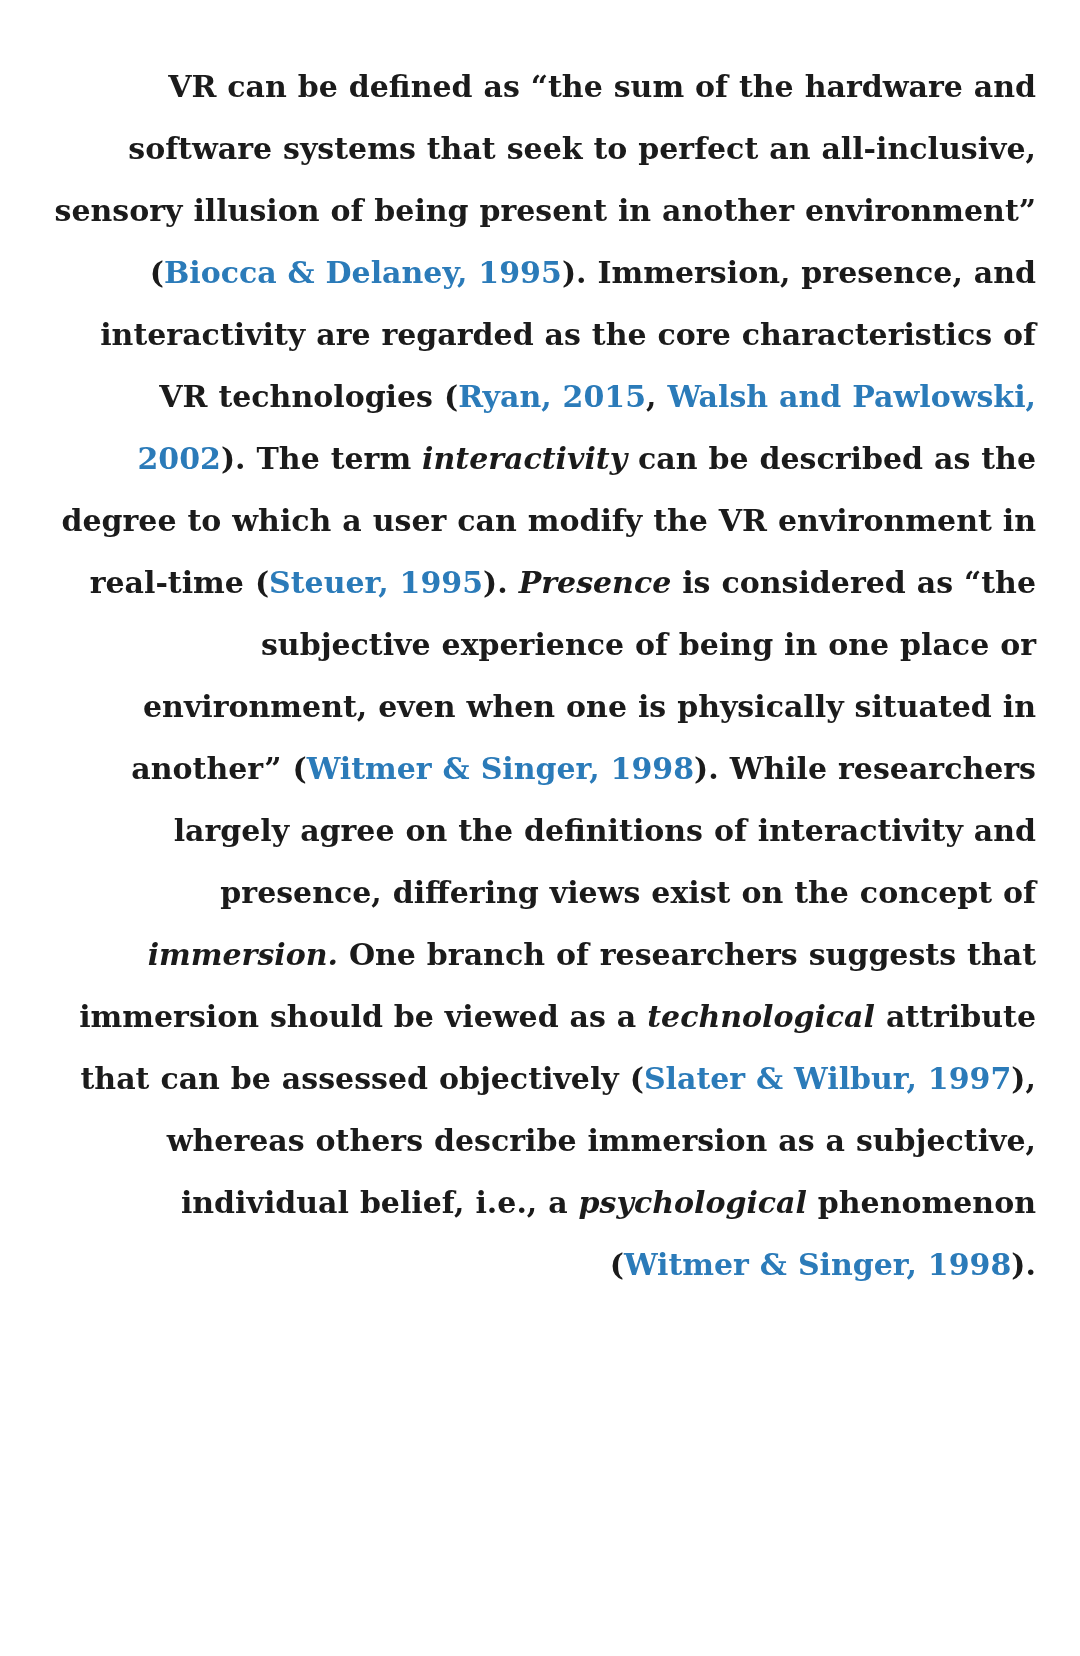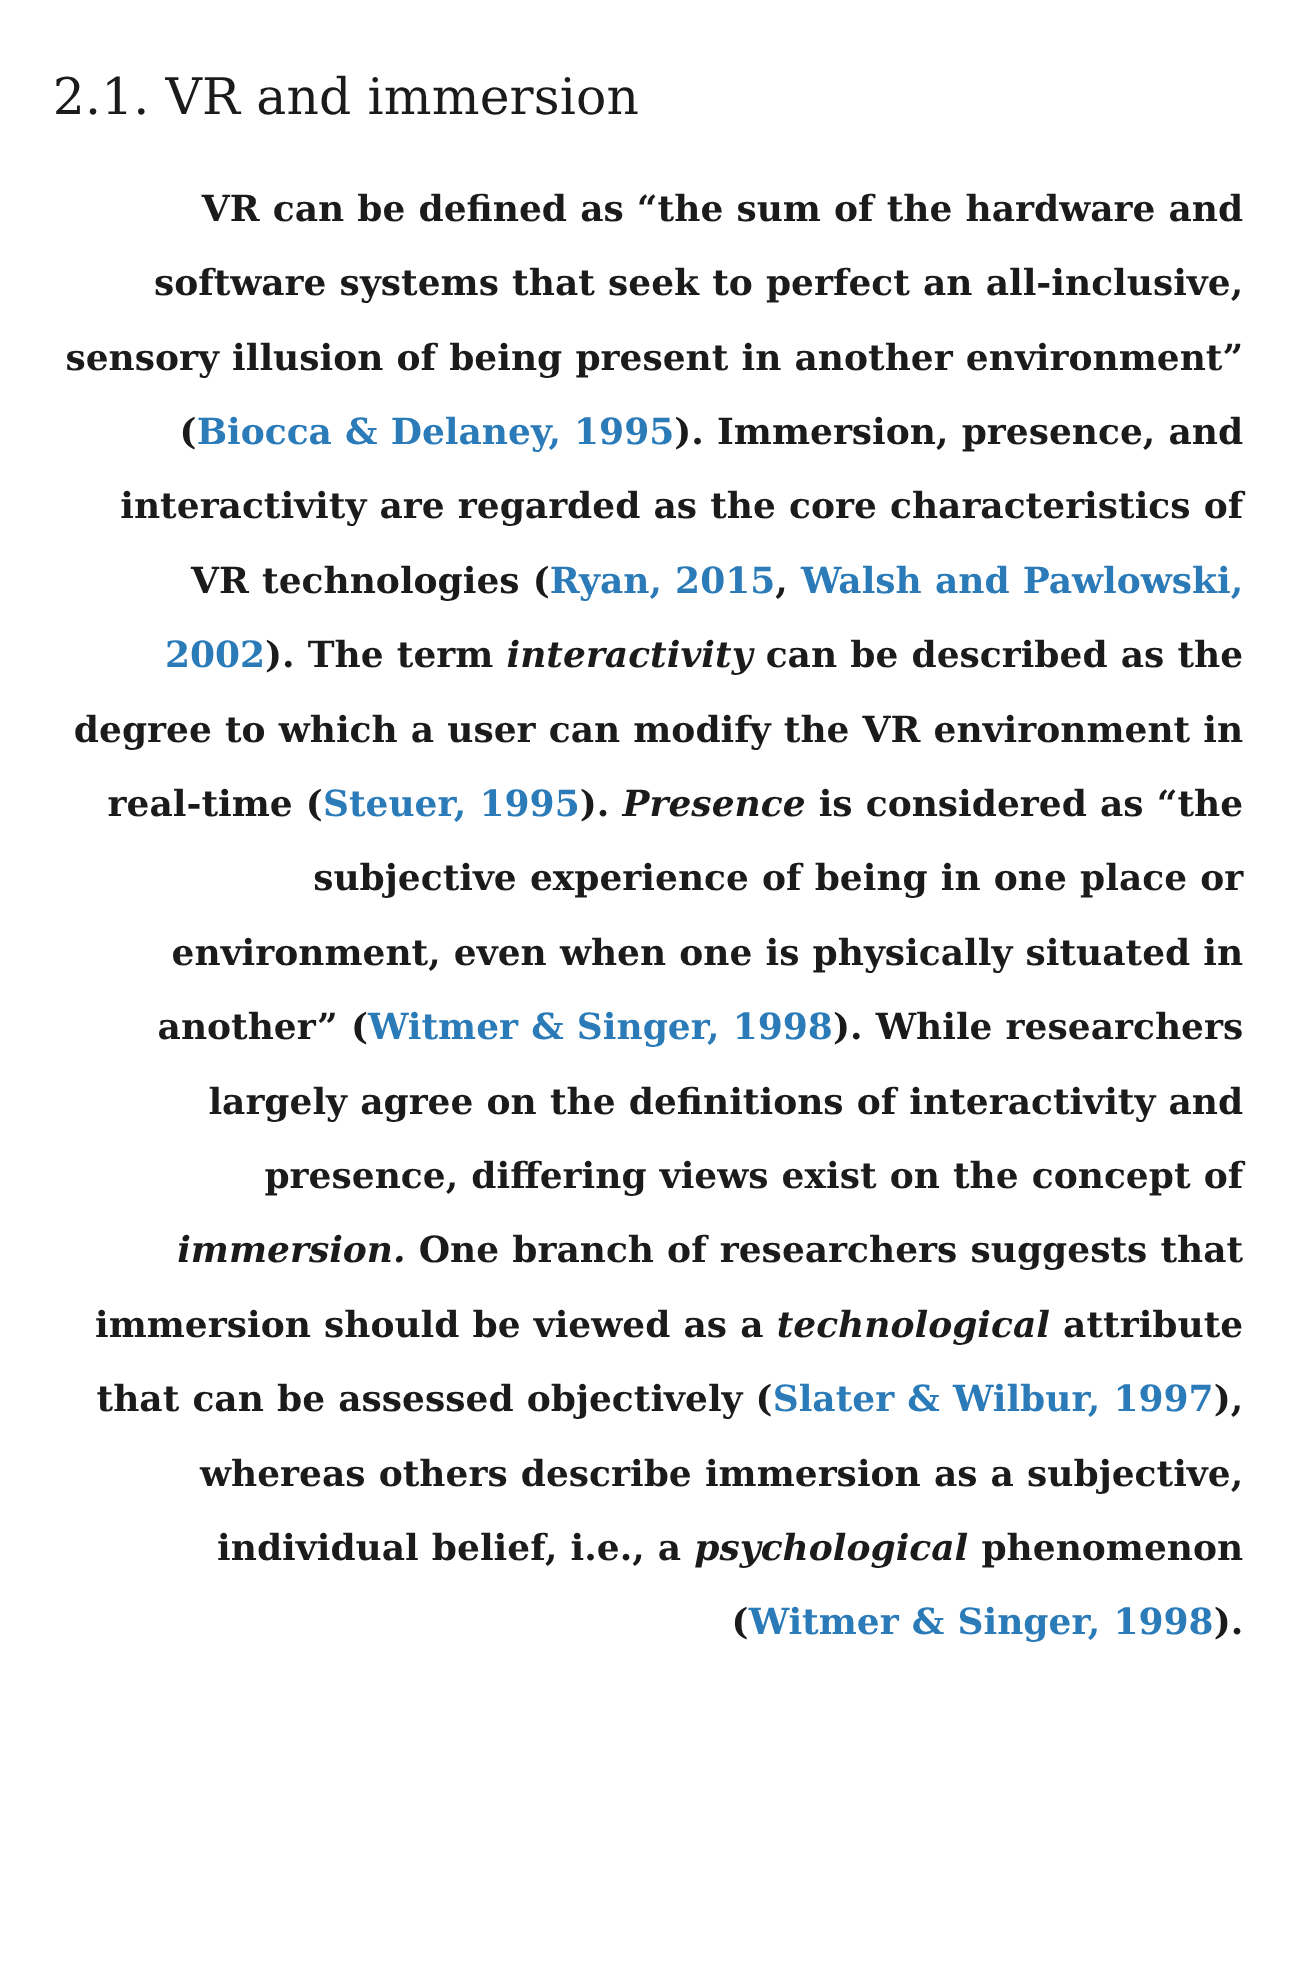--- a/index.html
+++ b/index.html
@@ -44,17 +44,16 @@
   }
   .em {
     font-style: italic;
   }
 </style>
 </head>
 <body>
 
 <div class="page">
 
-  <h2 class="section-heading">2.1. VR and immersion</h2>
 
   <p class="body-paragraph"><span>VR can be defined as “the sum of the hardware and software systems that seek to perfect an all-inclusive, sensory illusion of being present in another environment” (</span><a class="ref-link" href="#">Biocca &amp; Delaney, 1995</a><span>). Immersion, presence, and interactivity are regarded as the core characteristics of VR technologies (</span><a class="ref-link" href="#">Ryan, 2015</a><span>, </span><a class="ref-link" href="#">Walsh and Pawlowski, 2002</a><span>). The term </span><em class="em">interactivity</em><span> can be described as the degree to which a user can modify the VR environment in real-time (</span><a class="ref-link" href="#">Steuer, 1995</a><span>). </span><em class="em">Presence</em><span> is considered as “the subjective experience of being in one place or environment, even when one is physically situated in another” (</span><a class="ref-link" href="#">Witmer &amp; Singer, 1998</a><span>). While researchers largely agree on the definitions of interactivity and presence, differing views exist on the concept of </span><em class="em">immersion.</em><span> One branch of researchers suggests that immersion should be viewed as a </span><em class="em">technological</em><span> attribute that can be assessed objectively (</span><a class="ref-link" href="#">Slater &amp; Wilbur, 1997</a><span>), whereas others describe immersion as a subjective, individual belief, i.e., a </span><em class="em">psychological</em><span> phenomenon (</span><a class="ref-link" href="#">Witmer &amp; Singer, 1998</a><span>).</span></p>
 
 </div>
 
 </body></html>

